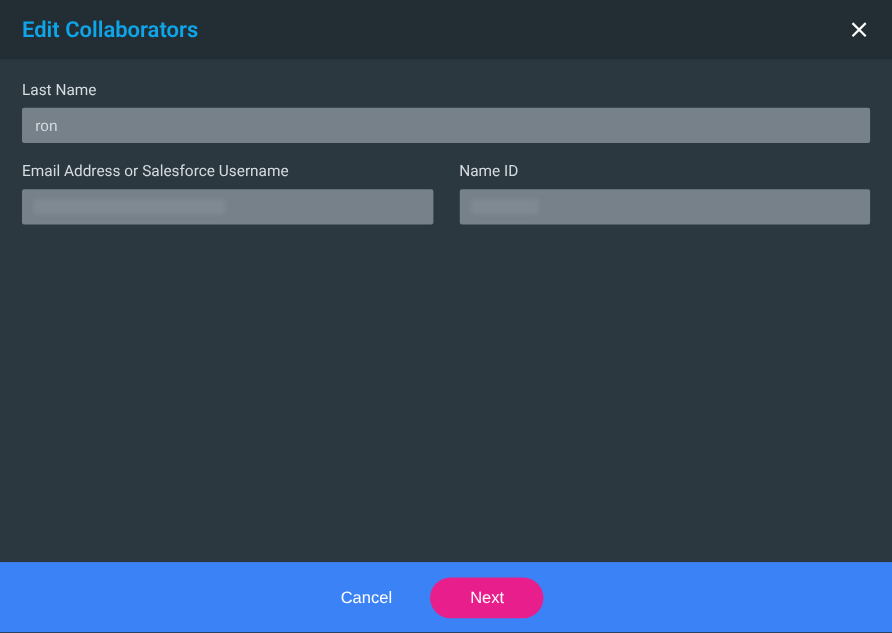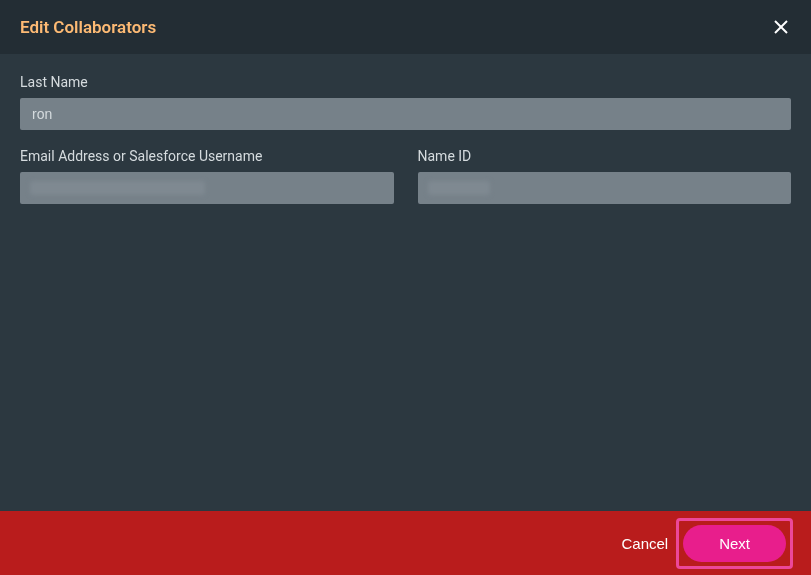--- a/index.html
+++ b/index.html
@@ -23,22 +23,22 @@
     }
     .modal-header {
       height: 54px;
       background: #232d34;
       display: flex;
       align-items: center;
       justify-content: space-between;
       padding: 0 20px;
     }
     .modal-title {
-      color: #fdba74;
-      font-size: 17px;
+      color: #0ea5e9;
+      font-size: 20px;
       font-weight: 600;
     }
     .close-icon {
       color: #ffffff;
       cursor: pointer;
       width: 20px;
       height: 20px;
       display: flex;
       align-items: center;
       justify-content: center;
@@ -91,37 +91,37 @@
       padding: 0 10px;
     }
     .redacted-bar {
       height: 14px;
       background: #7f8991;
       border-radius: 3px;
       filter: blur(2px);
     }
     .modal-footer {
       height: 64px;
-      background: #b91c1c;
+      background: #3b82f6;
       display: flex;
       align-items: center;
-      justify-content: flex-end;
+      justify-content: center;
       padding: 0 18px;
-      gap: 8px;
+      gap: 28px;
     }
     .cancel-button {
       background: none;
       border: none;
       color: #ffffff;
       font-size: 15px;
       cursor: pointer;
       font-weight: 400;
     }
     .next-button-wrapper {
-      border: 3px solid #ec4899;
+      border: 3px solid #3b82f6;
       border-radius: 4px;
       padding: 4px;
     }
     .next-button {
       background: #e81e8c;
       border: none;
       color: #ffffff;
       font-size: 15px;
       font-weight: 500;
       padding: 10px 36px;

